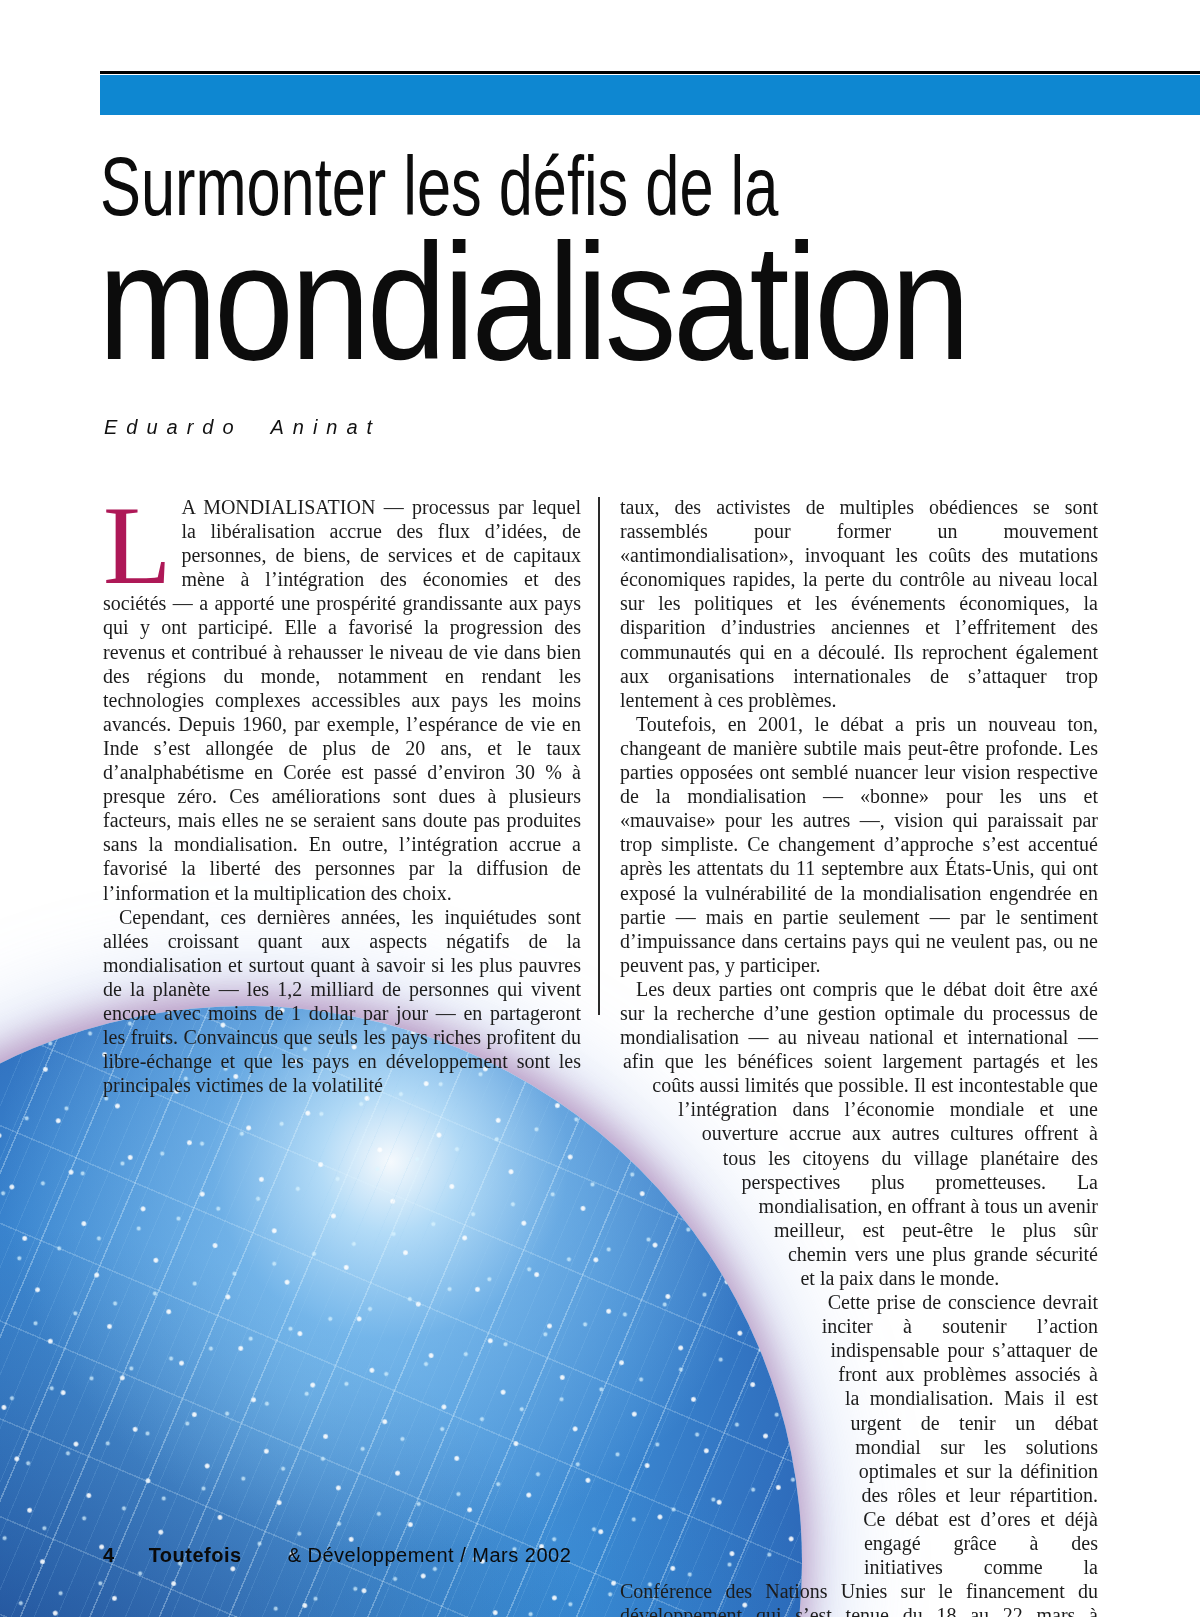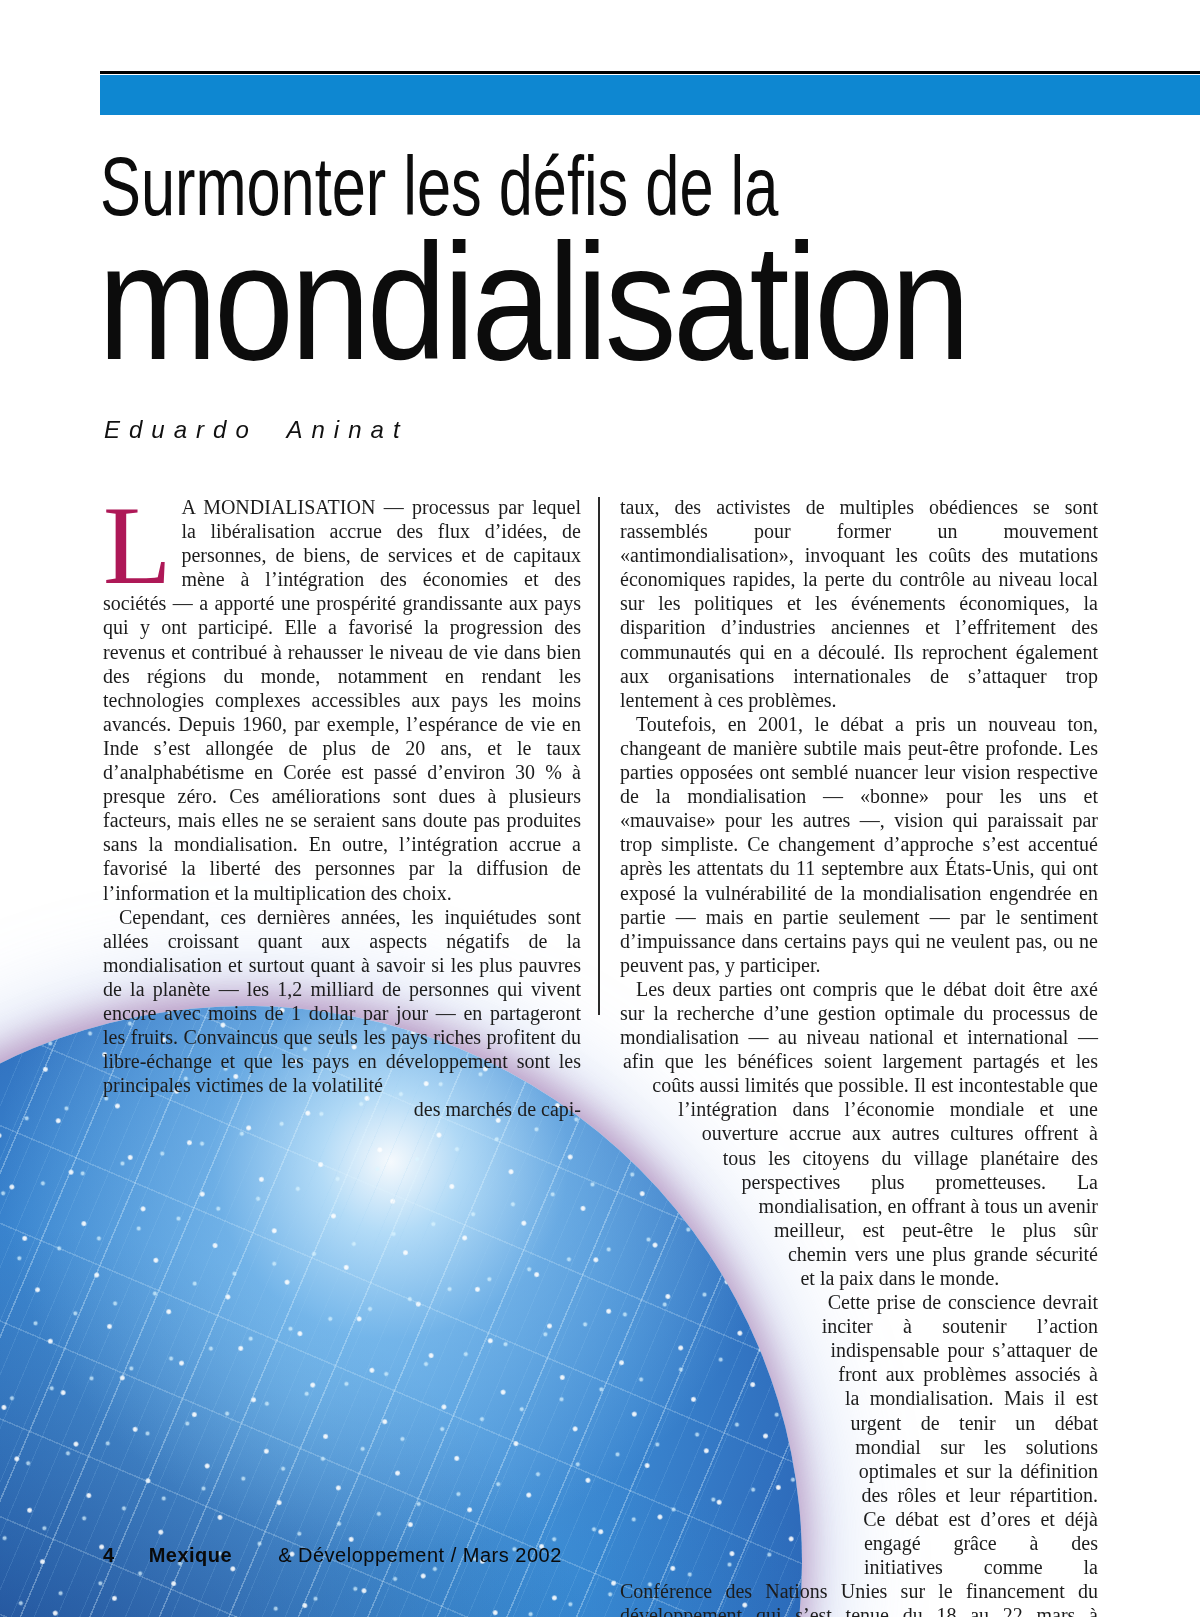--- a/index.html
+++ b/index.html
@@ -9,21 +9,21 @@
   }
   
   .top-rule{position:absolute;left:100px;top:71px;width:1100px;height:2.5px;background:#000;}
   .top-bar{position:absolute;left:100px;top:75px;width:1100px;height:40px;}
   
   .title-line{position:absolute;white-space:nowrap;font-family:"Liberation Sans",sans-serif;
     font-weight:300;color:#0c0c0c;line-height:1;transform-origin:left top;}
   .title1{left:100px;top:144px;font-size:84px;letter-spacing:0px;transform:scaleX(.73);}
   .title2{left:98px;top:220px;font-size:165px;letter-spacing:-4px;transform:scaleX(.87);}
   .author{position:absolute;left:104px;top:416px;font-family:"Liberation Sans",sans-serif;
-    font-style:italic;font-size:24px;letter-spacing:9px;word-spacing:14px;color:#111;}
+    font-style:italic;font-size:20px;letter-spacing:9px;word-spacing:14px;color:#111;}
   
   .col{position:absolute;top:495px;width:478px;font-size:20px;line-height:24.1px;
     text-align:justify;z-index:3;}
   .col p{margin:0;}
   .col p.indent{text-indent:16px;}
   .left-col{left:103px;}
   .right-col{left:620px;}
   .col-divider{position:absolute;left:598px;top:497px;width:1.5px;height:518px;background:#2a2a2a;z-index:2;}
   .dropcap{float:left;font-family:"Liberation Serif",serif;font-size:112px;line-height:88px;
     padding:6px 10px 0 0;font-weight:400;}
@@ -68,28 +68,27 @@
 <div class="title-line title2">mondialisation</div>
 <div class="author">Eduardo Aninat</div>
 
 <div class="globe"></div>
 
 <div class="col-divider"></div>
 
 <div class="col left-col">
   <p><span class="dropcap" style="color: rgb(174, 24, 87);">L</span><span>A MONDIALISATION — processus par lequel la libéralisation accrue des flux d’idées, de personnes, de biens, de services et de capitaux mène à l’intégration des économies et des sociétés — a apporté une prospérité grandissante aux pays qui y ont participé. Elle a favorisé la progression des revenus et contribué à rehausser le niveau de vie dans bien des régions du monde, notamment en rendant les technologies complexes accessibles aux pays les moins avancés. Depuis 1960, par exemple, l’espérance de vie en Inde s’est allongée de plus de 20 ans, et le taux d’analphabétisme en Corée est passé d’environ 30 % à presque zéro. Ces améliorations sont dues à plusieurs facteurs, mais elles ne se seraient sans doute pas produites sans la mondialisation. En outre, l’intégration accrue a favorisé la liberté des personnes par la diffusion de l’information et la multiplication des choix.</span></p>
   <p class="indent">Cependant, ces dernières années, les inquiétudes sont allées croissant quant aux aspects négatifs de la mondialisation et surtout quant à savoir si les plus pauvres de la planète — les 1,2 milliard de personnes qui vivent encore avec moins de 1 dollar par jour — en partageront les fruits. Convaincus que seuls les pays riches profitent du libre-échange et que les pays en développement sont les principales victimes de la volatilité</p>
-  <div class="tail-right">des marchés de capi-</div>
 </div>
 
 <div class="col right-col">
   <div class="globe-wrap-shape"></div>
   <p>taux, des activistes de multiples obédiences se sont rassemblés pour former un mouvement «antimondialisation», invoquant les coûts des mutations économiques rapides, la perte du contrôle au niveau local sur les politiques et les événements économiques, la disparition d’industries anciennes et l’effritement des communautés qui en a découlé. Ils reprochent également aux organisations internationales de s’attaquer trop lentement à ces problèmes.</p>
   <p class="indent">Toutefois, en 2001, le débat a pris un nouveau ton, changeant de manière subtile mais peut-être profonde. Les parties opposées ont semblé nuancer leur vision respective de la mondialisation — «bonne» pour les uns et «mauvaise» pour les autres —, vision qui paraissait par trop simpliste. Ce changement d’approche s’est accentué après les attentats du 11 septembre aux États-Unis, qui ont exposé la vulnérabilité de la mondialisation engendrée en partie — mais en partie seulement — par le sentiment d’impuissance dans certains pays qui ne veulent pas, ou ne peuvent pas, y participer.</p>
   <p class="indent">Les deux parties ont compris que le débat doit être axé sur la recherche d’une gestion optimale du processus de mondialisation — au niveau national et international — afin que les bénéfices soient largement partagés et les coûts aussi limités que possible. Il est incontestable que l’intégration dans l’économie mondiale et une ouverture accrue aux autres cultures offrent à tous les citoyens du village planétaire des perspectives plus prometteuses. La mondialisation, en offrant à tous un avenir meilleur, est peut-être le plus sûr chemin vers une plus grande sécurité et la paix dans le monde.</p>
   <p class="indent">Cette prise de conscience devrait inciter à soutenir l’action indispensable pour s’attaquer de front aux problèmes associés à la mondialisation. Mais il est urgent de tenir un débat mondial sur les solutions optimales et sur la définition des rôles et leur répartition. Ce débat est d’ores et déjà engagé grâce à des initiatives comme la Conférence des Nations Unies sur le financement du développement qui s’est tenue du 18 au 22 mars à Monterrey, au Mexique, et il devra se poursuivre en de nombreux autres lieux. Le FMI, avec la Banque mondiale, a largement contribué à cette conférence en aidant à la focaliser sur les priorités mon-</p>
 </div>
 
 <div class="footer">
   <span class="pageno">4</span>
-  <span class="bold">Mexique</span>
+  <span class="bold">Toutefois</span>
   <span class="light">&amp; Développement / Mars 2002</span>
 </div>
 
 </body></html>

